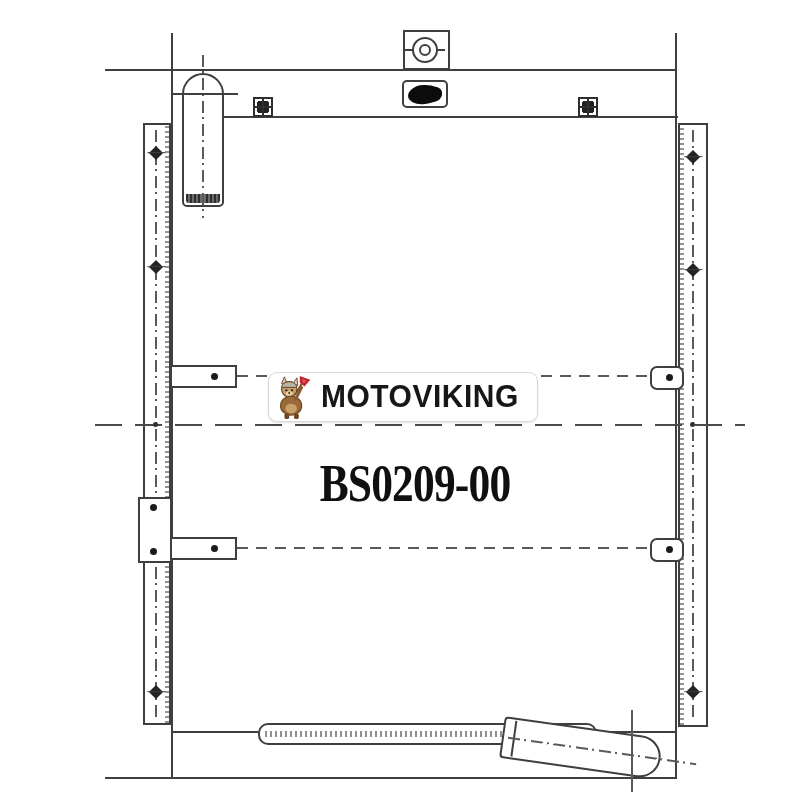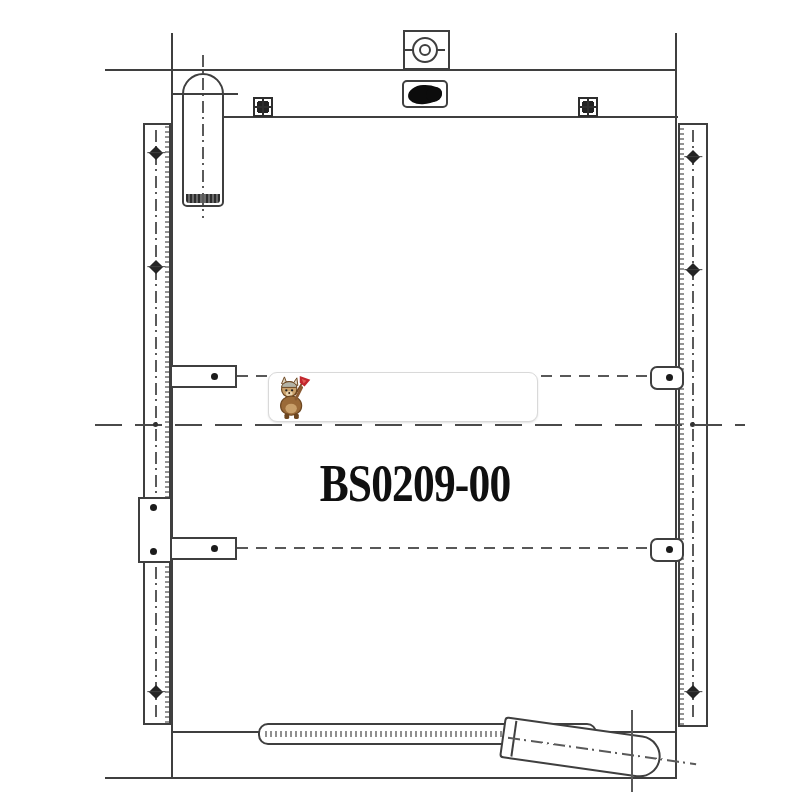--- a/index.html
+++ b/index.html
@@ -151,17 +151,18 @@
       <ellipse cx="16" cy="20.5" rx="3.5" ry="2.4" fill="#e8d3ae"></ellipse>
       <circle cx="16" cy="19.8" r="1" fill="#3a2412"></circle>
 
       <ellipse cx="18" cy="33" rx="11" ry="10" fill="#9a6a38" stroke="#6c4620" stroke-width="1.2"></ellipse>
       <ellipse cx="18" cy="36" rx="6" ry="5" fill="#c9a06a"></ellipse>
       <path d="M23,26 L29,14" stroke="#8a5a32" stroke-width="3" stroke-linecap="round"></path>
 
       <rect x="11" y="41" width="5" height="6" rx="2" fill="#6c4620"></rect>
       <rect x="21" y="41" width="5" height="6" rx="2" fill="#6c4620"></rect>
     </svg>
+    <span id="logoText">MOTOVIKING</span>
   </div>
 
   <div id="partNumber" class="z7">BS0209-00</div>
 
 </div>
 
 </body></html>

